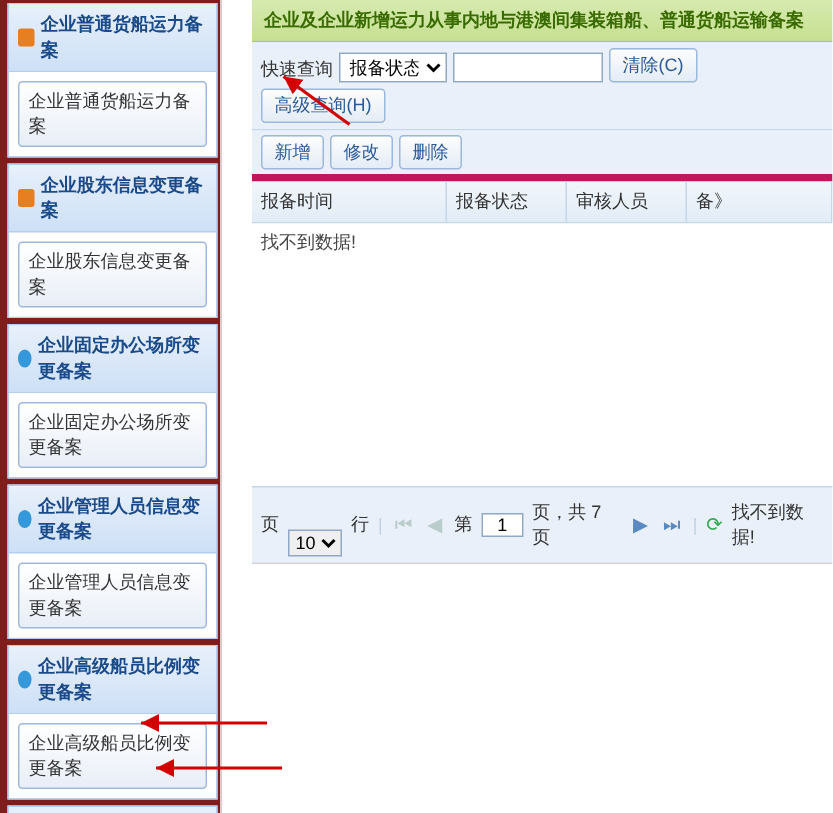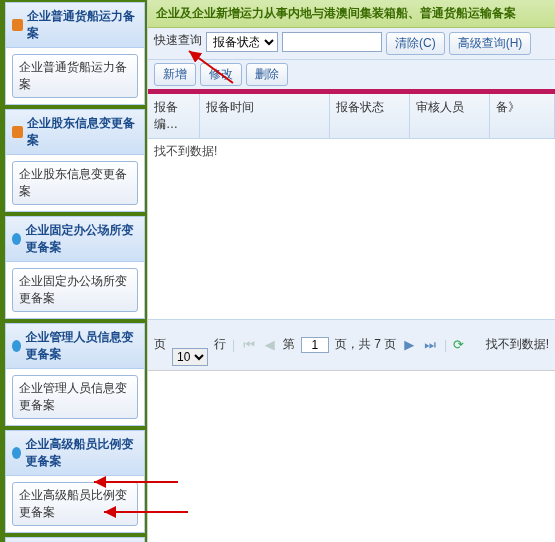--- a/index.html
+++ b/index.html
@@ -1,34 +1,34 @@
 <!DOCTYPE html>
 <html><head>
 <meta charset="utf-8">
 <style>
 * { box-sizing: border-box; margin: 0; padding: 0; font-family: "Microsoft YaHei", Arial, sans-serif; font-size: 12px; }
 body { background: #fff; width: 555px; height: 542px; overflow: hidden; position: relative; }
 .container { display: flex; height: 100%; }
 
 
-.sidebar { width: 147px; padding: 2px 2px 4px 5px; background: #4d7c0f; overflow: hidden; }
+.sidebar { width: 147px; padding: 2px 2px 4px 5px; background: #7f1d1d; overflow: hidden; }
 .panel { border: 1px solid #b4cef0; margin-bottom: 4px; background: #fff; }
 .panel-header { background: linear-gradient(#e8f0fb, #cde0f6); color: #1a4a8a; font-weight: bold; padding: 5px 6px; border-bottom: 1px solid #b4cef0; display: flex; align-items: center; gap: 4px; position: relative; min-height: 24px; }
 .panel-body { padding: 6px 6px; background: #fff; }
 .sidebar-btn { display: block; width: 100%; text-align: left; background: linear-gradient(#ffffff,#e8eef7); border: 1px solid #9cb8dc; border-radius: 3px; padding: 4px 6px; color: #333; cursor: pointer; margin-bottom: 4px; }
 .sidebar-btn:last-child { margin-bottom: 0; }
 
 .icon-box { width: 12px; height: 12px; display: inline-block; }
 .icon-orange { background: #e67e22; border-radius: 2px; }
 .icon-blue { background: #3498db; border-radius: 50%; }
 
 
-.main { flex: 1; background: #fff; display: flex; flex-direction: column; border-left: 1px solid #d0d0d0; }
+.main { flex: 1; background: #fff; display: flex; flex-direction: column; border-left: 1px solid #d0d0d0; padding-left: 20px; }
 .title-bar { background: linear-gradient(#d6eab0,#c6e090); color: #3a6b00; font-weight: bold; padding: 5px 8px; border-bottom: 1px solid #a8c870; }
-.toolbar { background: #e9f0f9; padding: 4px 6px; border-bottom: 1px solid #c4d6ec; display: flex; align-items: flex-start; gap: 4px; flex-wrap: wrap; }
+.toolbar { background: #e9f0f9; padding: 4px 6px; border-bottom: 1px solid #c4d6ec; display: flex; align-items: flex-end; gap: 4px; flex-wrap: wrap; }
 .toolbar .lbl { color: #333; }
 .toolbar select, .toolbar input[type=text] { border: 1px solid #8fa8c8; background: #fff; padding: 1px 2px; height: 20px; }
 .toolbar select { width: 72px; }
 .toolbar input.search-box { width: 100px; }
 .btn { background: linear-gradient(#fdfdfd,#e4ecf6); border: 1px solid #9cb8dc; border-radius: 3px; padding: 2px 8px; color: #2a5a9a; cursor: pointer; white-space: nowrap; }
 .crud-bar { background: #e9f0f9; padding: 3px 6px; border-bottom: 5px solid #be185d; display: flex; gap: 4px; }
 .grid-header { display: flex; background: linear-gradient(#f2f6fb,#e2ecf7); border-bottom: 1px solid #c4d6ec; }
 .grid-header .col { padding: 5px 6px; border-right: 1px solid #c4d6ec; color: #333; flex-shrink: 0; }
 .c1 { width: 52px; } .c2 { width: 130px; } .c3 { width: 80px; } .c4 { width: 80px; } .c5 { flex: 1; }
 .grid-body { flex: 1; background: #fff; padding: 4px 6px; color: #444; position: relative; overflow: hidden; }
@@ -114,21 +114,20 @@
       <button class="btn">高级查询(H)</button>
     </div>
 
     <div class="crud-bar">
       <button class="btn">新增</button>
       <button class="btn">修改</button>
       <button class="btn">删除</button>
     </div>
 
     <div class="grid-header">
-      <div class="col c1">报备编…</div>
       <div class="col c2">报备时间</div>
       <div class="col c3">报备状态</div>
       <div class="col c4">审核人员</div>
       <div class="col c5">备》</div>
     </div>
 
     <div class="grid-body">
       <span>找不到数据!</span>
     </div>
 

